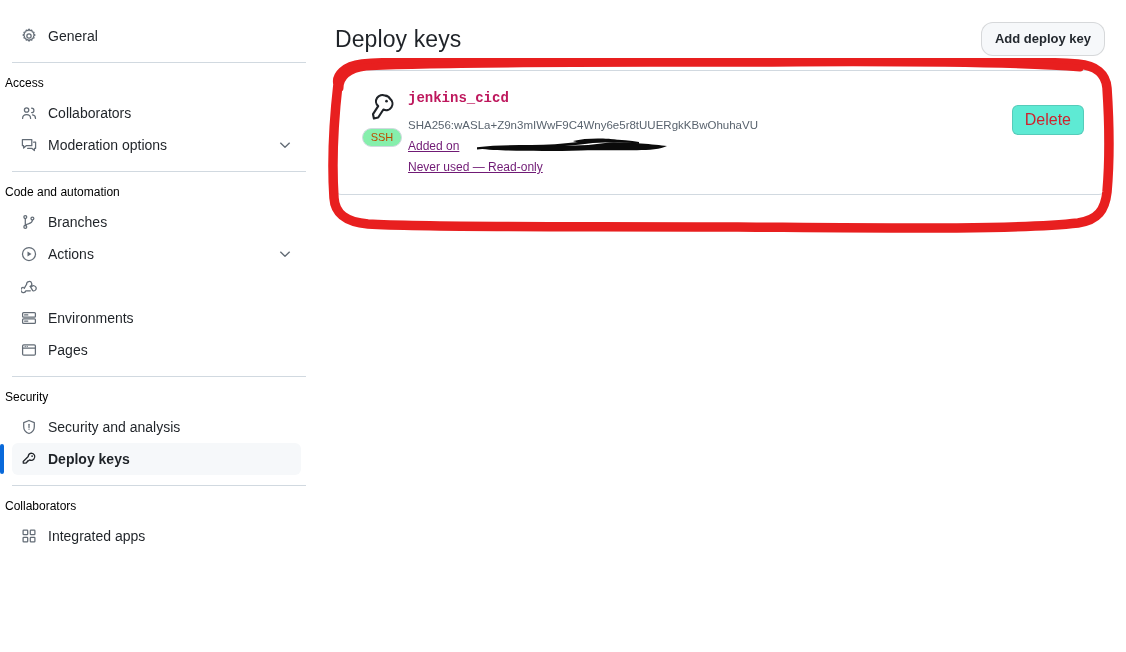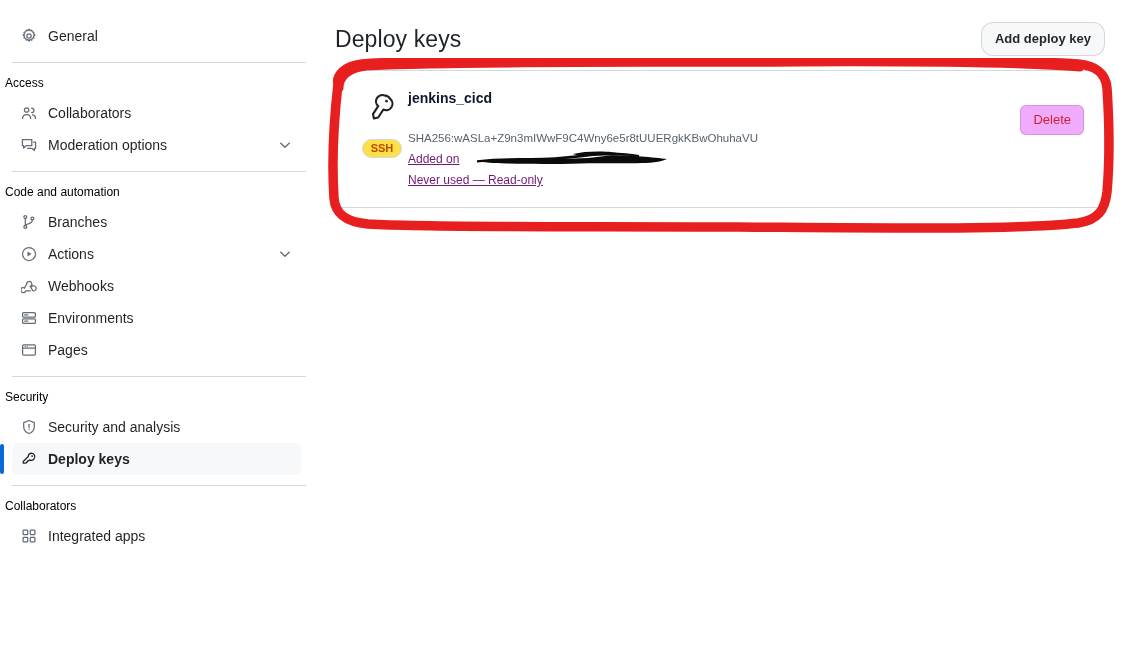--- a/index.html
+++ b/index.html
@@ -107,62 +107,63 @@
   .key-left {
     width: 52px;
     flex: 0 0 52px;
     display: flex;
     flex-direction: column;
     align-items: center;
     padding-top: 4px;
   }
   .key-glyph { color: #1f2328; }
   .ssh-badge {
-    margin-top: 14px;
+    margin-top: 3px;
     display: inline-block;
     border: 1px solid #d1d9e0;
     border-radius: 2em;
     color: #bc4c00;
     font-size: 11px;
     line-height: 17px;
     padding: 0 8px;
-    font-weight: 700;
-    background: #fde047;
+    font-weight: 400;
+    background: #86efac;
   }
   .key-body { flex: 1 1 auto; padding-top: 1px; min-width: 0; }
   .key-title {
     font-size: 14px;
     font-weight: 600;
-    color: #0f172a;
+    color: #be185d;
     line-height: 21px;
-    margin-bottom: 20px;
+    margin-bottom: 7px;
+    font-family: Liberation Mono, monospace;
   }
   .key-fingerprint {
     font-family: Liberation Sans, sans-serif;
     font-size: 11.5px;
     color: #59636e;
     line-height: 18px;
     margin-bottom: 2px;
     white-space: nowrap;
   }
   .key-meta {
     font-size: 12px;
     color: #701a75;
     line-height: 21px;
     position: relative;
     white-space: nowrap;
     text-decoration: underline;
   }
   .key-actions { flex: 0 0 auto; padding-top: 18px; padding-right: 4px; }
   #delete-btn {
     font-family: "Liberation Sans", sans-serif;
-    font-size: 13px;
+    font-size: 16px;
     font-weight: 500;
     color: #cf222e;
-    background: #f0abfc;
+    background: #5eead4;
     border: 1px solid rgba(31,35,40,0.15);
     border-radius: 6px;
     padding: 4px 12px;
     line-height: 20px;
     cursor: pointer;
   }
 
   
   #redaction {
     position: absolute;
@@ -254,21 +255,20 @@
       <div class="nav-item">
         <span class="ic">
           <svg width="16" height="16" viewBox="0 0 16 16" fill="none" stroke="currentColor" stroke-width="1.25" stroke-linecap="round" stroke-linejoin="round">
             <path d="M5.6 6.1a2.6 2.6 0 1 1 3.6 2.4"></path>
             <path d="M5.6 6.2L3.2 10.4"></path>
             <path d="M2.3 9.4a2.6 2.6 0 1 0 2.6 3.4h4.4"></path>
             <path d="M9.3 8.4l2.4 4.2"></path>
             <path d="M12.6 12.9a2.6 2.6 0 1 0-1.9-4.4"></path>
           </svg>
         </span>
-        <span class="lbl">Webhooks</span>
       </div>
       <div class="nav-item">
         <span class="ic">
           <svg width="16" height="16" viewBox="0 0 16 16" fill="none" stroke="currentColor" stroke-width="1.25" stroke-linecap="round" stroke-linejoin="round">
             <rect x="1.6" y="2.6" width="12.8" height="4.6" rx="1"></rect>
             <rect x="1.6" y="8.8" width="12.8" height="4.6" rx="1"></rect>
             <path d="M3.6 4.9h3.2M3.6 11.1h3.2"></path>
           </svg>
         </span>
         <span class="lbl">Environments</span>

